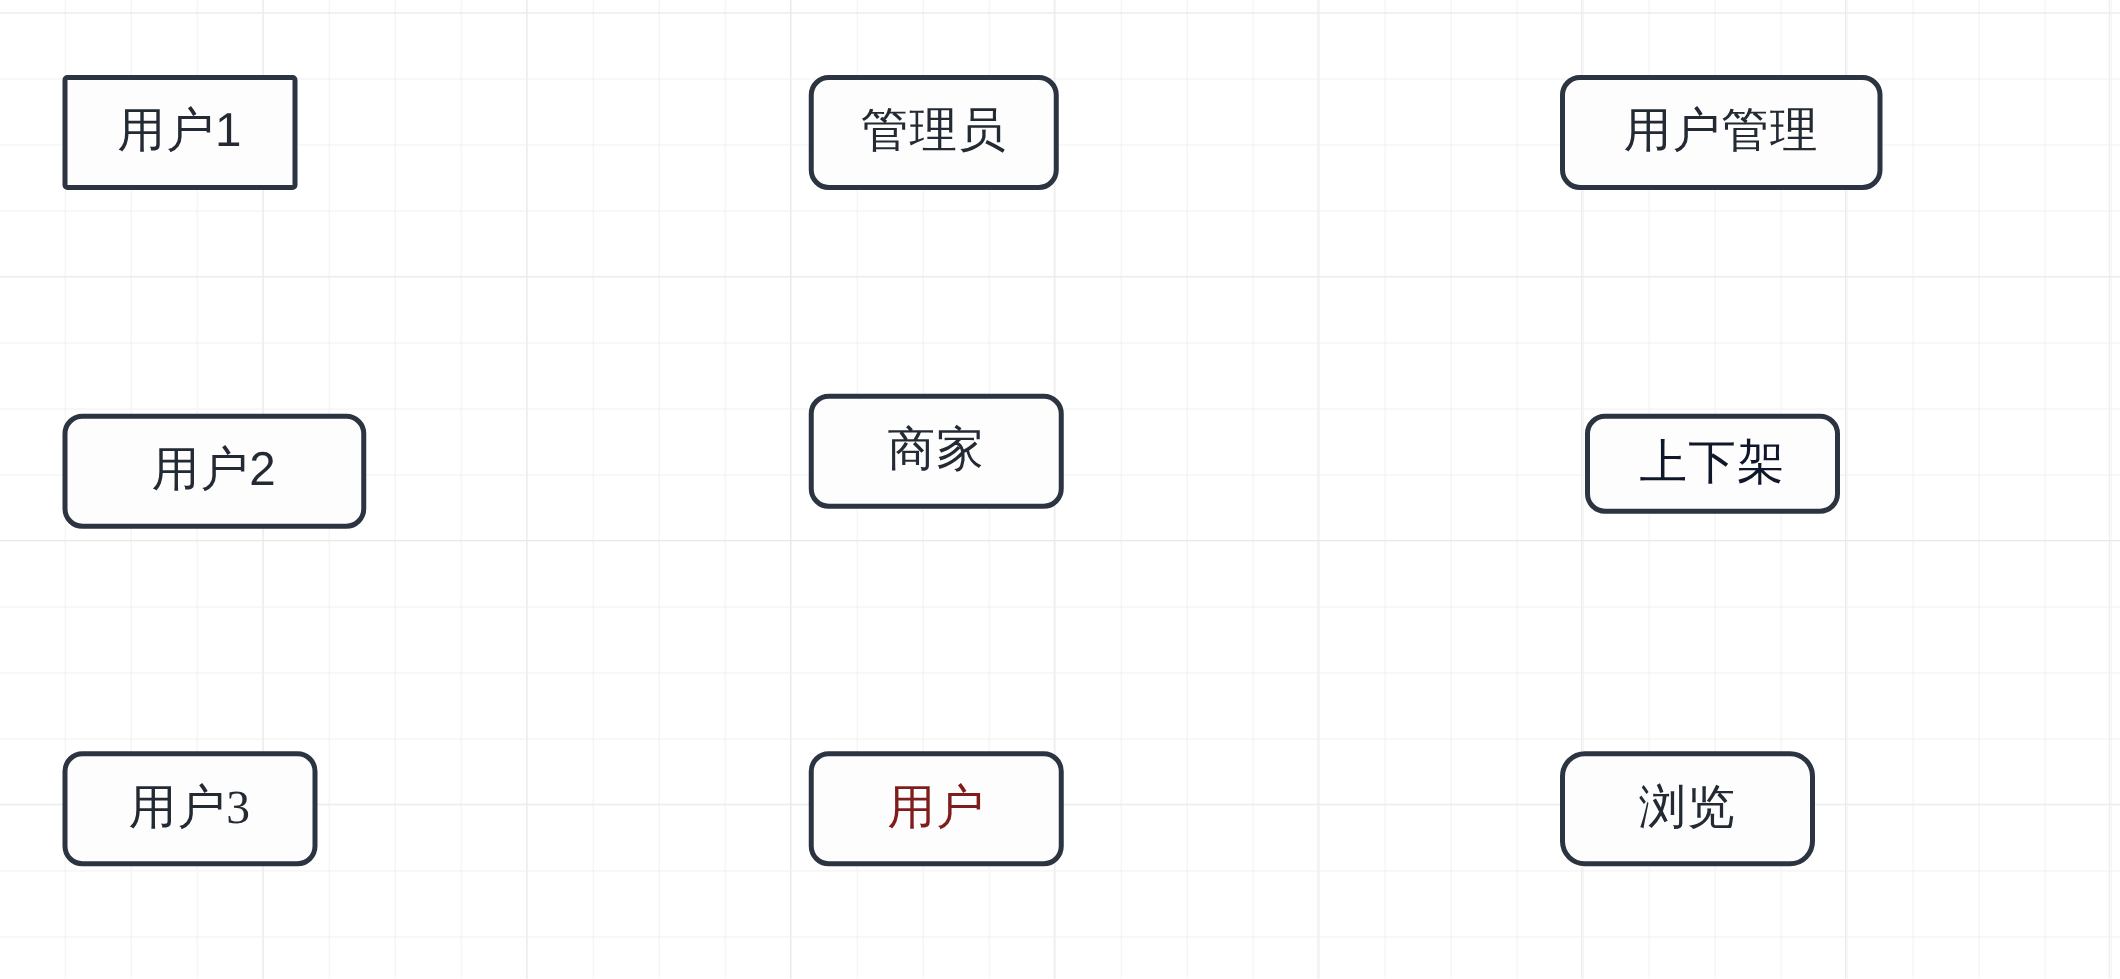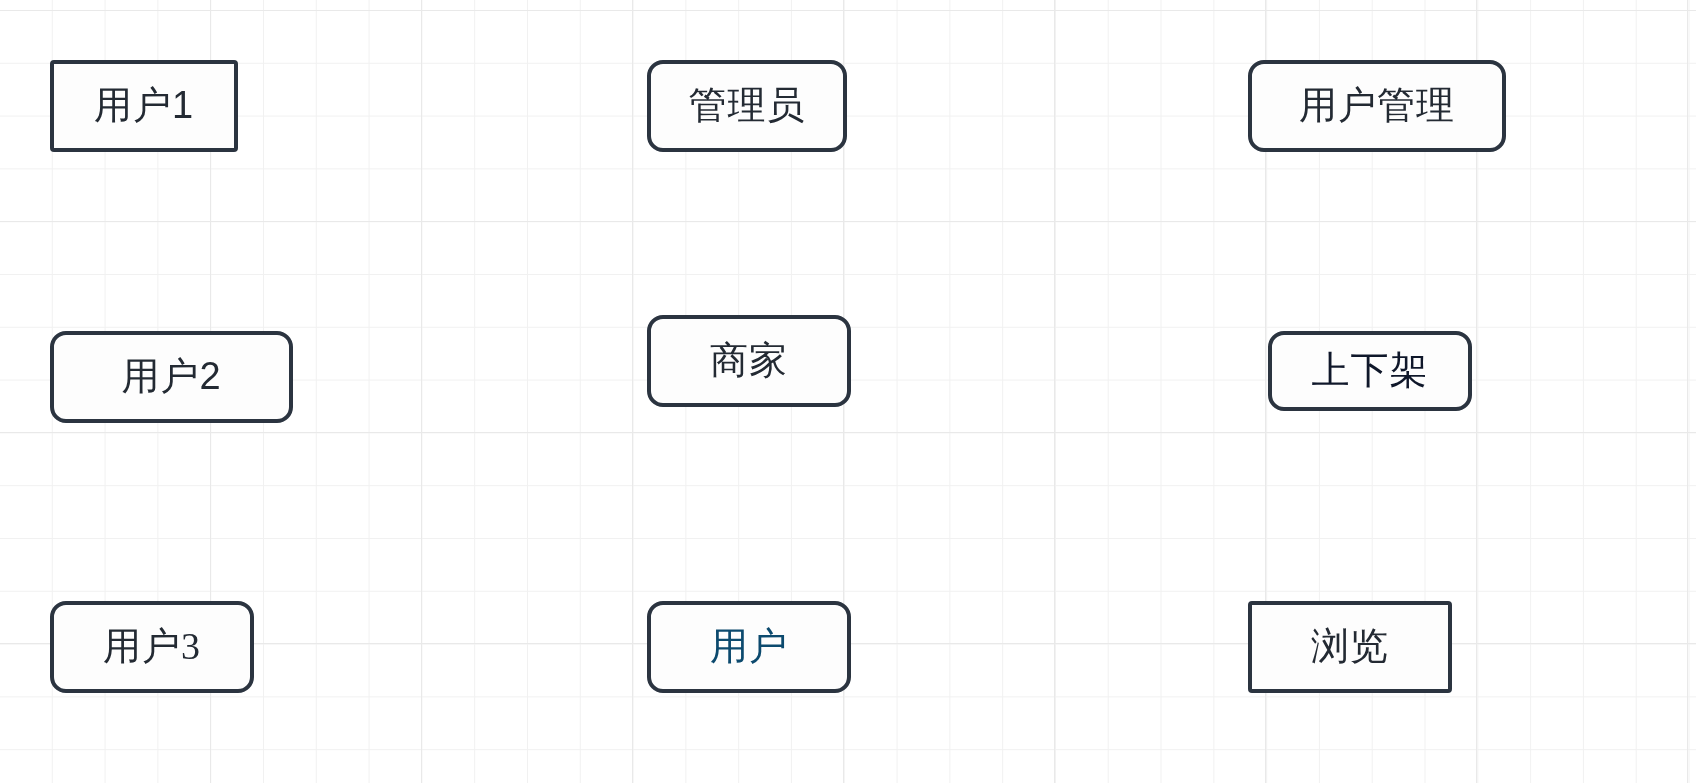--- a/index.html
+++ b/index.html
@@ -65,27 +65,27 @@
   <div class="node" style="left: 50px; top: 601px; width: 204px; height: 92px; background: rgb(253, 253, 253); border-color: rgb(43, 52, 64); color: rgb(35, 42, 51); border-radius: 16px; border-width: 4px; font-family: Liberation Serif, serif;">
     <span class="node-label">用户3</span>
   </div>
 
   <div class="node" style="left: 647px; top: 60px; width: 200px; height: 92px; background: rgb(253, 253, 253); border-color: rgb(43, 52, 64); color: rgb(35, 42, 51); border-radius: 16px; border-width: 4px; justify-content: center;">
     <span class="node-label">管理员</span>
   </div>
   <div class="node" style="left: 647px; top: 315px; width: 204px; height: 92px; background: rgb(253, 253, 253); border-color: rgb(43, 52, 64); color: rgb(35, 42, 51); border-radius: 16px; border-width: 4px;">
     <span class="node-label">商家</span>
   </div>
-  <div class="node" style="left: 647px; top: 601px; width: 204px; height: 92px; background: rgb(253, 253, 253); border-color: rgb(43, 52, 64); color: #0c4a6e; border-radius: 16px; border-width: 4px;">
+  <div class="node" style="left: 647px; top: 601px; width: 204px; height: 92px; background: rgb(253, 253, 253); border-color: rgb(43, 52, 64); color: #7f1d1d; border-radius: 16px; border-width: 4px;">
     <span class="node-label">用户</span>
   </div>
 
   <div class="node" style="left: 1248px; top: 60px; width: 258px; height: 92px; background: rgb(253, 253, 253); border-color: rgb(43, 52, 64); color: rgb(35, 42, 51); border-radius: 16px; border-width: 4px;">
     <span class="node-label">用户管理</span>
   </div>
   <div class="node" style="left: 1248px; top: 331px; width: 204px; height: 80px; background: rgb(253, 253, 253); border-color: rgb(43, 52, 64); color: #0f172a; border-radius: 16px; border-width: 4px; margin-left: 20px;">
     <span class="node-label">上下架</span>
   </div>
-  <div class="node" style="left: 1248px; top: 601px; width: 204px; height: 92px; background: rgb(253, 253, 253); border-color: rgb(43, 52, 64); color: rgb(35, 42, 51); border-radius: 4px; border-width: 4px; text-align: center;">
+  <div class="node" style="left: 1248px; top: 601px; width: 204px; height: 92px; background: rgb(253, 253, 253); border-color: rgb(43, 52, 64); color: rgb(35, 42, 51); border-radius: 20px; border-width: 4px; text-align: center;">
     <span class="node-label">浏览</span>
   </div>
 
 </div>
 
 </body></html>

